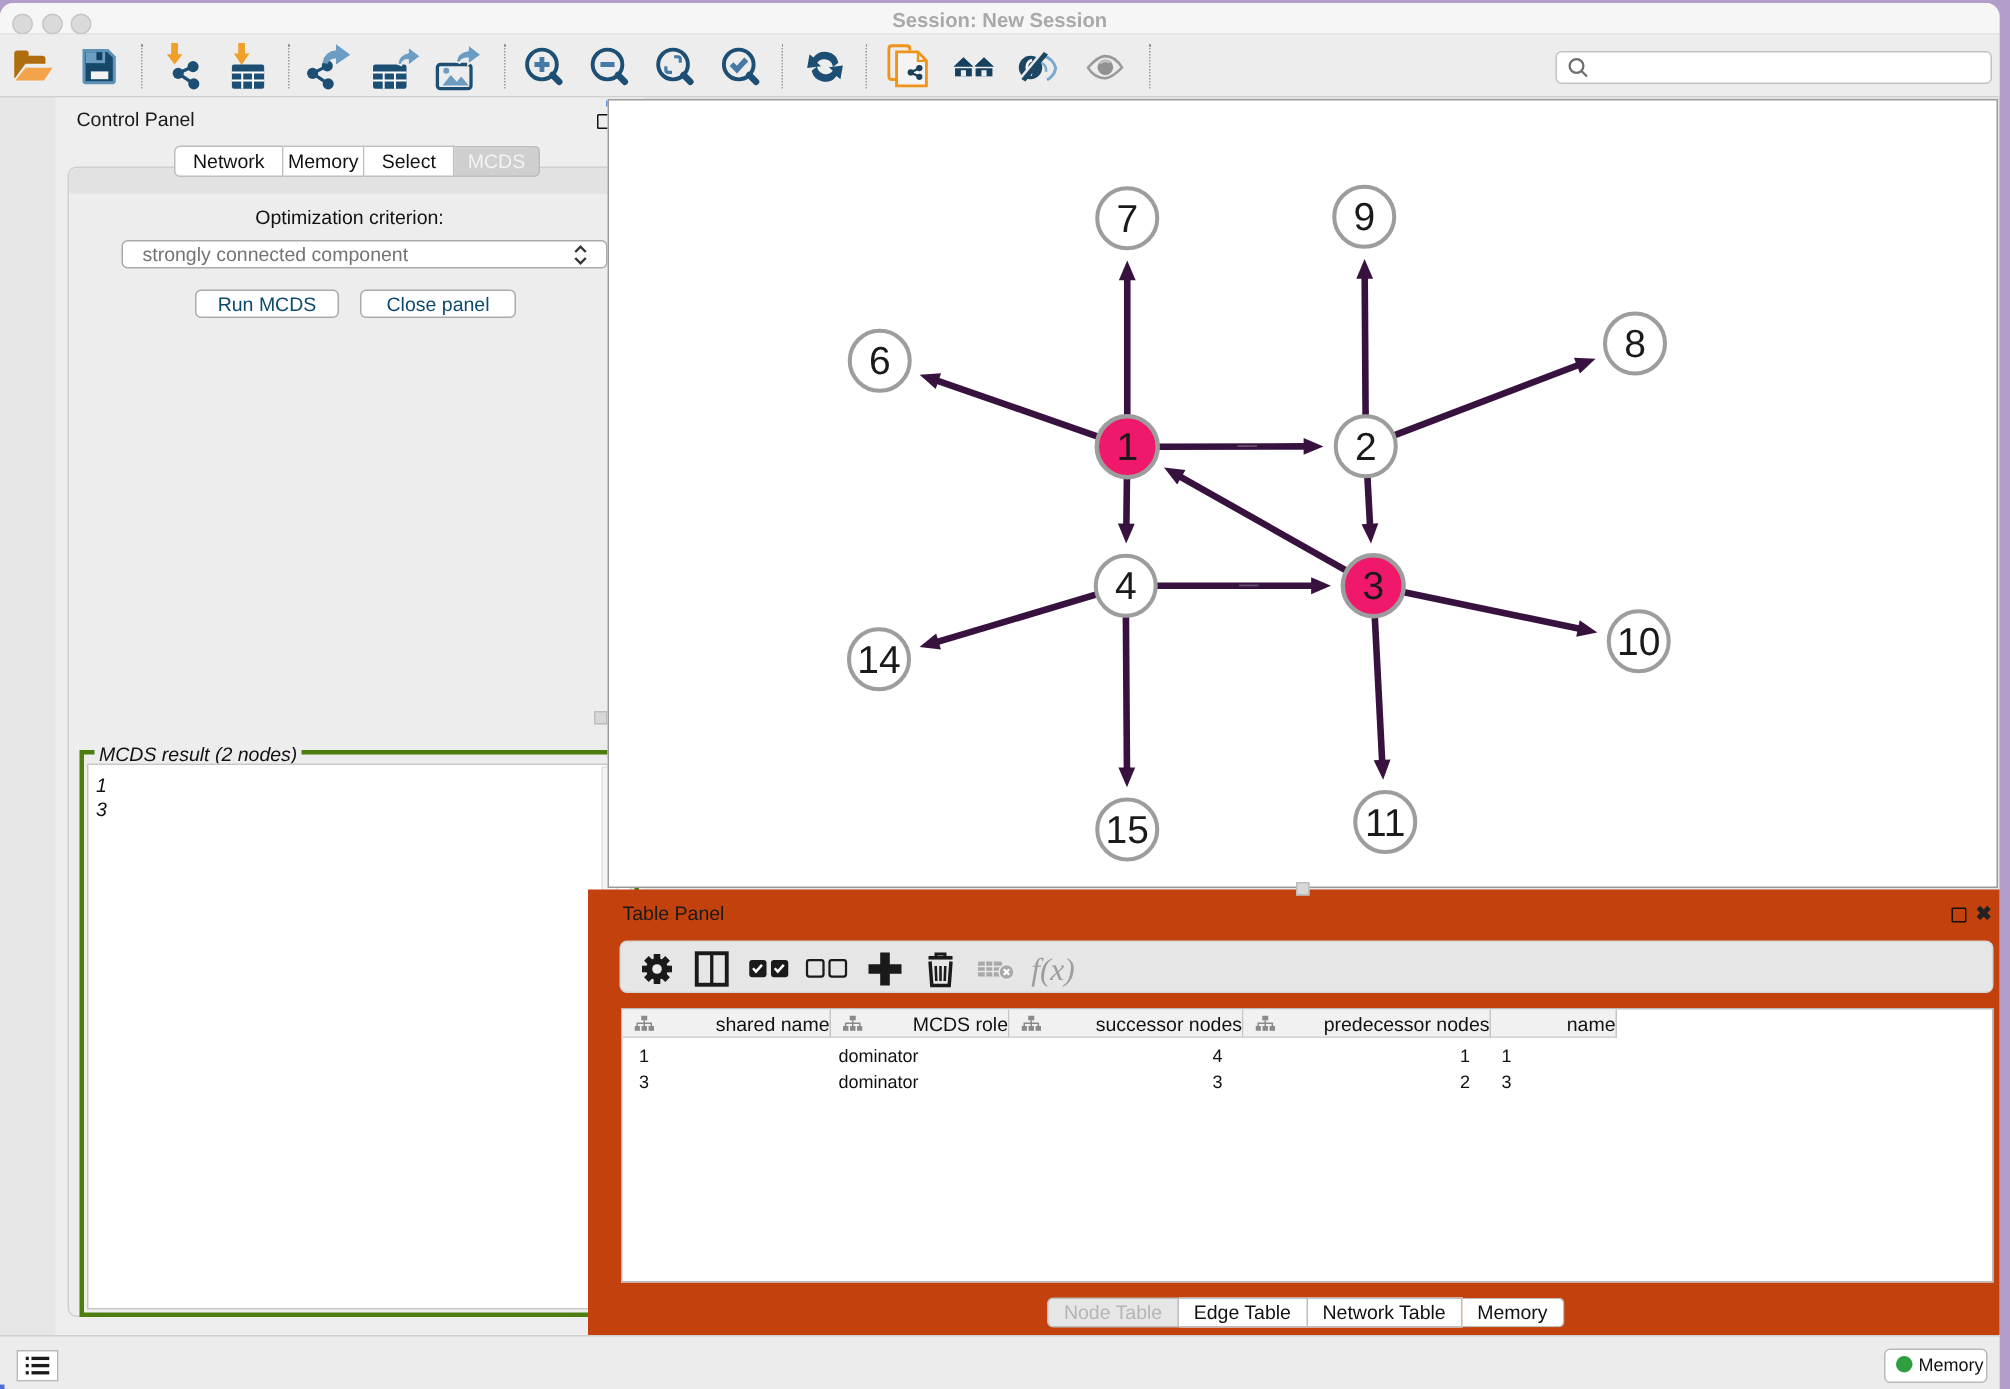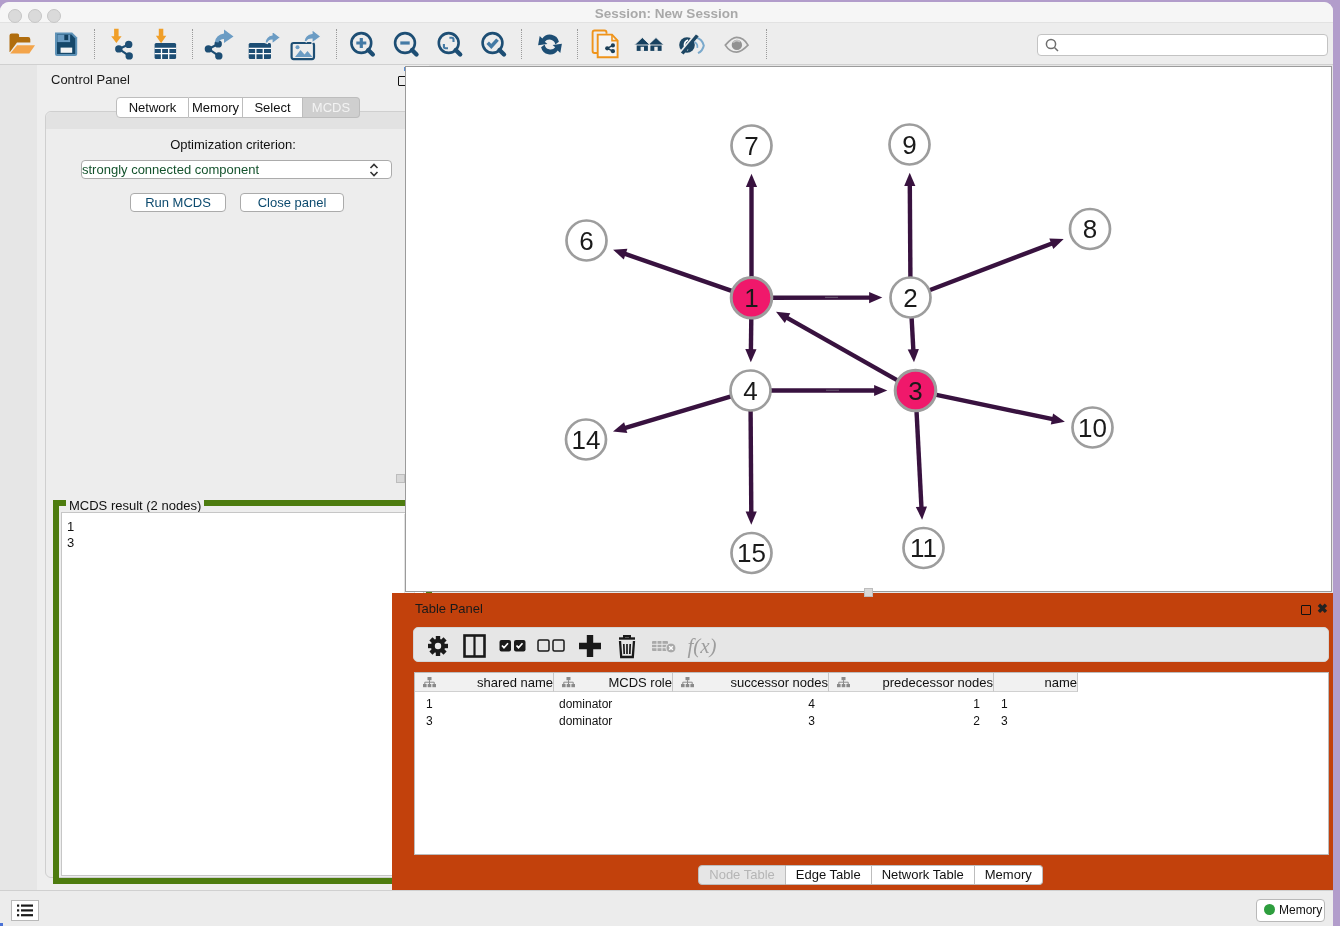--- a/index.html
+++ b/index.html
@@ -15,23 +15,23 @@
 
 #cp{left:0;top:63px;width:392px;height:825px;background:#eeeeee;margin-left:37px;}
 #cp-title{left:14px;top:7px;font-size:13px;color:#1a1a1a;}
 .winbtns{font-size:12px;color:#222;}
 #cp-tabs{left:79px;top:32px;height:21px;}
 .tab{display:inline-block;height:19px;line-height:19px;font-size:13px;text-align:center;background:#fff;color:#111;border:1px solid #bdbdbd;border-left:none;float:left;}
 #cp-inner{left:8px;top:46px;width:377px;height:765px;background:#ededed;border:1px solid #cfcfcf;border-radius:6px;}
 #cp-strip{left:9px;top:47px;width:375px;height:17px;background:#e2e2e2;border-radius:6px 6px 0 0;}
 #cp-tabs{z-index:2;}
 #opt-label{left:0;top:72px;width:100%;text-align:center;font-size:13px;color:#111;}
-#dropdown{left:44px;top:95px;width:309px;height:17px;background:#fff;border:1px solid #ababab;border-radius:4px;font-size:13px;line-height:17px;color:#14532d;}
+#dropdown{left:44px;top:95px;width:309px;height:17px;background:#fff;border:1px solid #ababab;border-radius:4px;font-size:13px;line-height:17px;color:#737373;padding-left:13px;}
 .btn{height:17px;line-height:17px;background:#fff;border:1px solid #ababab;border-radius:4px;font-size:13px;color:#0c4a6e;text-align:center;top:128px;}
-#fieldset{left:16px;top:435px;width:367px;height:372px;border:6px solid #4d7c0f;}
+#fieldset{left:16px;top:435px;width:367px;height:372px;border:3px solid #4d7c0f;font-style:italic;}
 #legend{left:7px;top:-8px;background:#ededed;padding:0 3px;font-size:13px;color:#111;}
 #resultbox{left:2px;top:6px;width:361px;height:362px;background:#fff;border:1px solid #c6c6c6;font-size:13px;color:#111;}
 #scrolltrack{right:8px;top:1px;width:9px;height:359px;background:#f4f4f4;border:1px solid #e2e2e2;}
 
 #nw{left:405px;top:64px;width:927px;height:526px;background:#fff;border:1px solid #9b9b9b;box-sizing:border-box;}
 #nw-tb{left:0;top:0;width:100%;height:19px;background:linear-gradient(#f3f3f3,#d8d8d8);border-bottom:1px solid #9b9b9b;box-sizing:border-box;}
 #nw-title{width:100%;top:2px;text-align:center;font-size:13px;color:#111;}
 .mbtn{width:12px;height:12px;border-radius:50%;top:2px;}
 
 #tp{left:392px;top:591px;width:941px;height:297px;background:#c2410c;}

